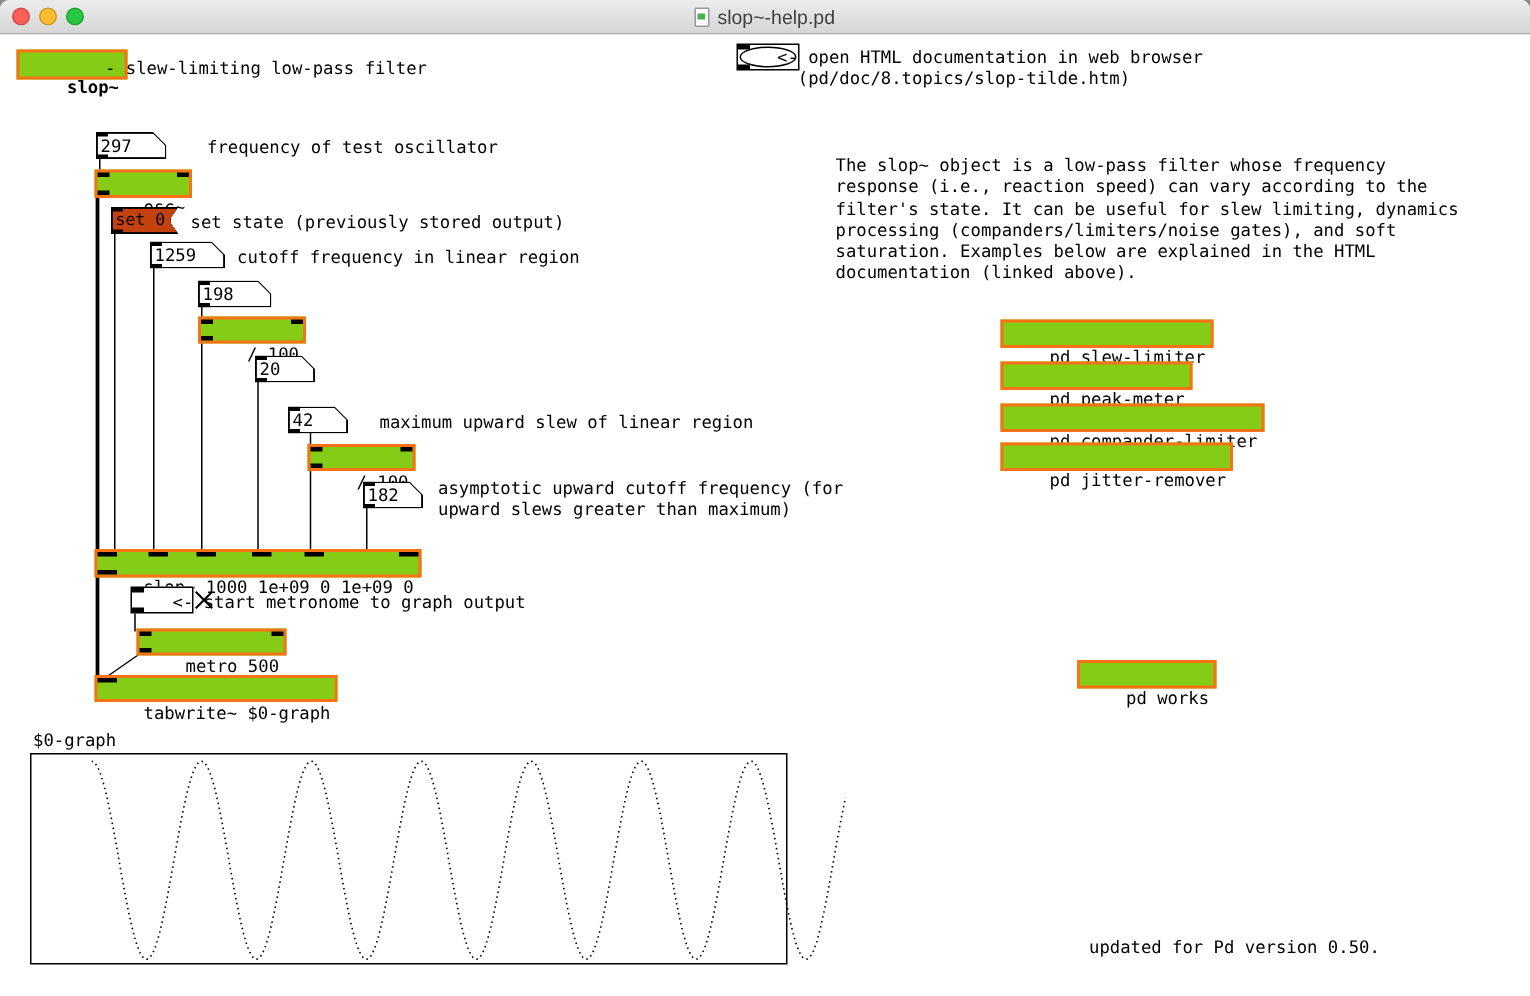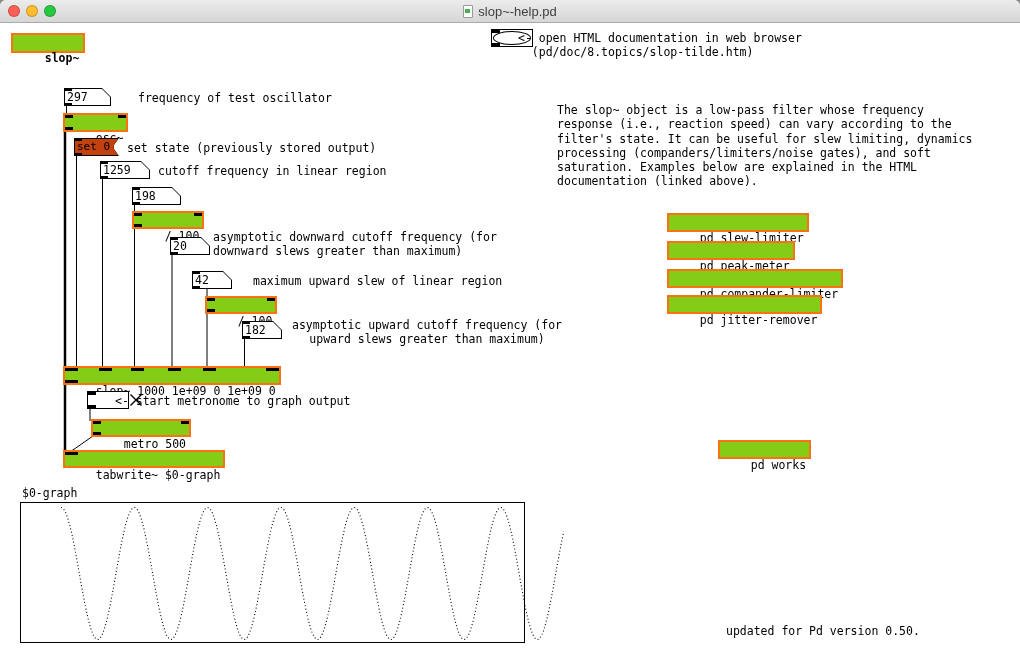--- a/index.html
+++ b/index.html
@@ -74,20 +74,21 @@
       <line x1="244.5" y1="338" x2="244.5" y2="368" stroke-width="1"></line>
       <line x1="65" y1="384" x2="65" y2="452" stroke-width="2.5"></line>
       <line x1="90" y1="408" x2="90" y2="421" stroke-width="1"></line>
       <line x1="93" y1="436" x2="70" y2="452" stroke-width="1"></line>
     </g>
   </svg>
 
   <div class="abs obj subject" style="left:11px;top:33px;">
     <span>slop~</span>
   </div>
+  <div class="cmt" style="left:70px;top:38px;">- slew-limiting low-pass filter</div>
 
   <div class="abs bng" style="left:491px;top:29px;">
     <div class="bng-circle"></div>
     <span class="nub nt nl"></span>
     <span class="nub nb nl"></span>
   </div>
   <div class="cmt" style="left:518px;top:31px;">&lt;- open HTML documentation in web browser
   (pd/doc/8.topics/slop-tilde.htm)</div>
 
   <div class="abs nbx" style="left:64px;top:88px;width:47px;">
@@ -127,42 +128,40 @@
     <span>/ 100</span>
     <span class="nub nt nl"></span><span class="nub nt nr"></span>
     <span class="nub nb nl"></span>
   </div>
 
   <div class="abs nbx" style="left:170px;top:237px;width:36px;">
     <div class="nbx-in">20</div>
     <span class="nub nt nl"></span>
       <span class="nub nb nl"></span>
   </div>
-  <div class="cmt" style="left:213px;top:230px;">asymptotic downward cutoff frequency (for
-downward slews greater than maximum)</div>
 
   <div class="abs nbx" style="left:192px;top:271px;width:36px;">
     <div class="nbx-in">42</div>
     <span class="nub nt nl"></span>
       <span class="nub nb nl"></span>
   </div>
   <div class="cmt" style="left:253px;top:274px;">maximum upward slew of linear region</div>
 
   <div class="abs obj h18" style="left:205px;top:296px;">
     <span>/ 100</span>
     <span class="nub nt nl"></span><span class="nub nt nr"></span>
     <span class="nub nb nl"></span>
   </div>
 
   <div class="abs nbx" style="left:242px;top:321px;width:38px;">
     <div class="nbx-in">182</div>
     <span class="nub nt nl"></span>
       <span class="nub nb nl"></span>
   </div>
-  <div class="cmt" style="left:292px;top:318px;text-align:center;">asymptotic upward cutoff frequency (for
+  <div class="cmt" style="left:292px;top:318px;">asymptotic upward cutoff frequency (for
 upward slews greater than maximum)</div>
 
   <div class="abs obj" style="left:63px;top:366px;">
     <span>slop~ 1000 1e+09 0 1e+09 0</span>
     <span class="nub nt w13" style="left:0;"></span>
     <span class="nub nt w13" style="left:34px;"></span>
     <span class="nub nt w13" style="left:66px;"></span>
     <span class="nub nt w13" style="left:103px;"></span>
     <span class="nub nt w13" style="left:138px;"></span>
     <span class="nub nt w13 nr"></span>

